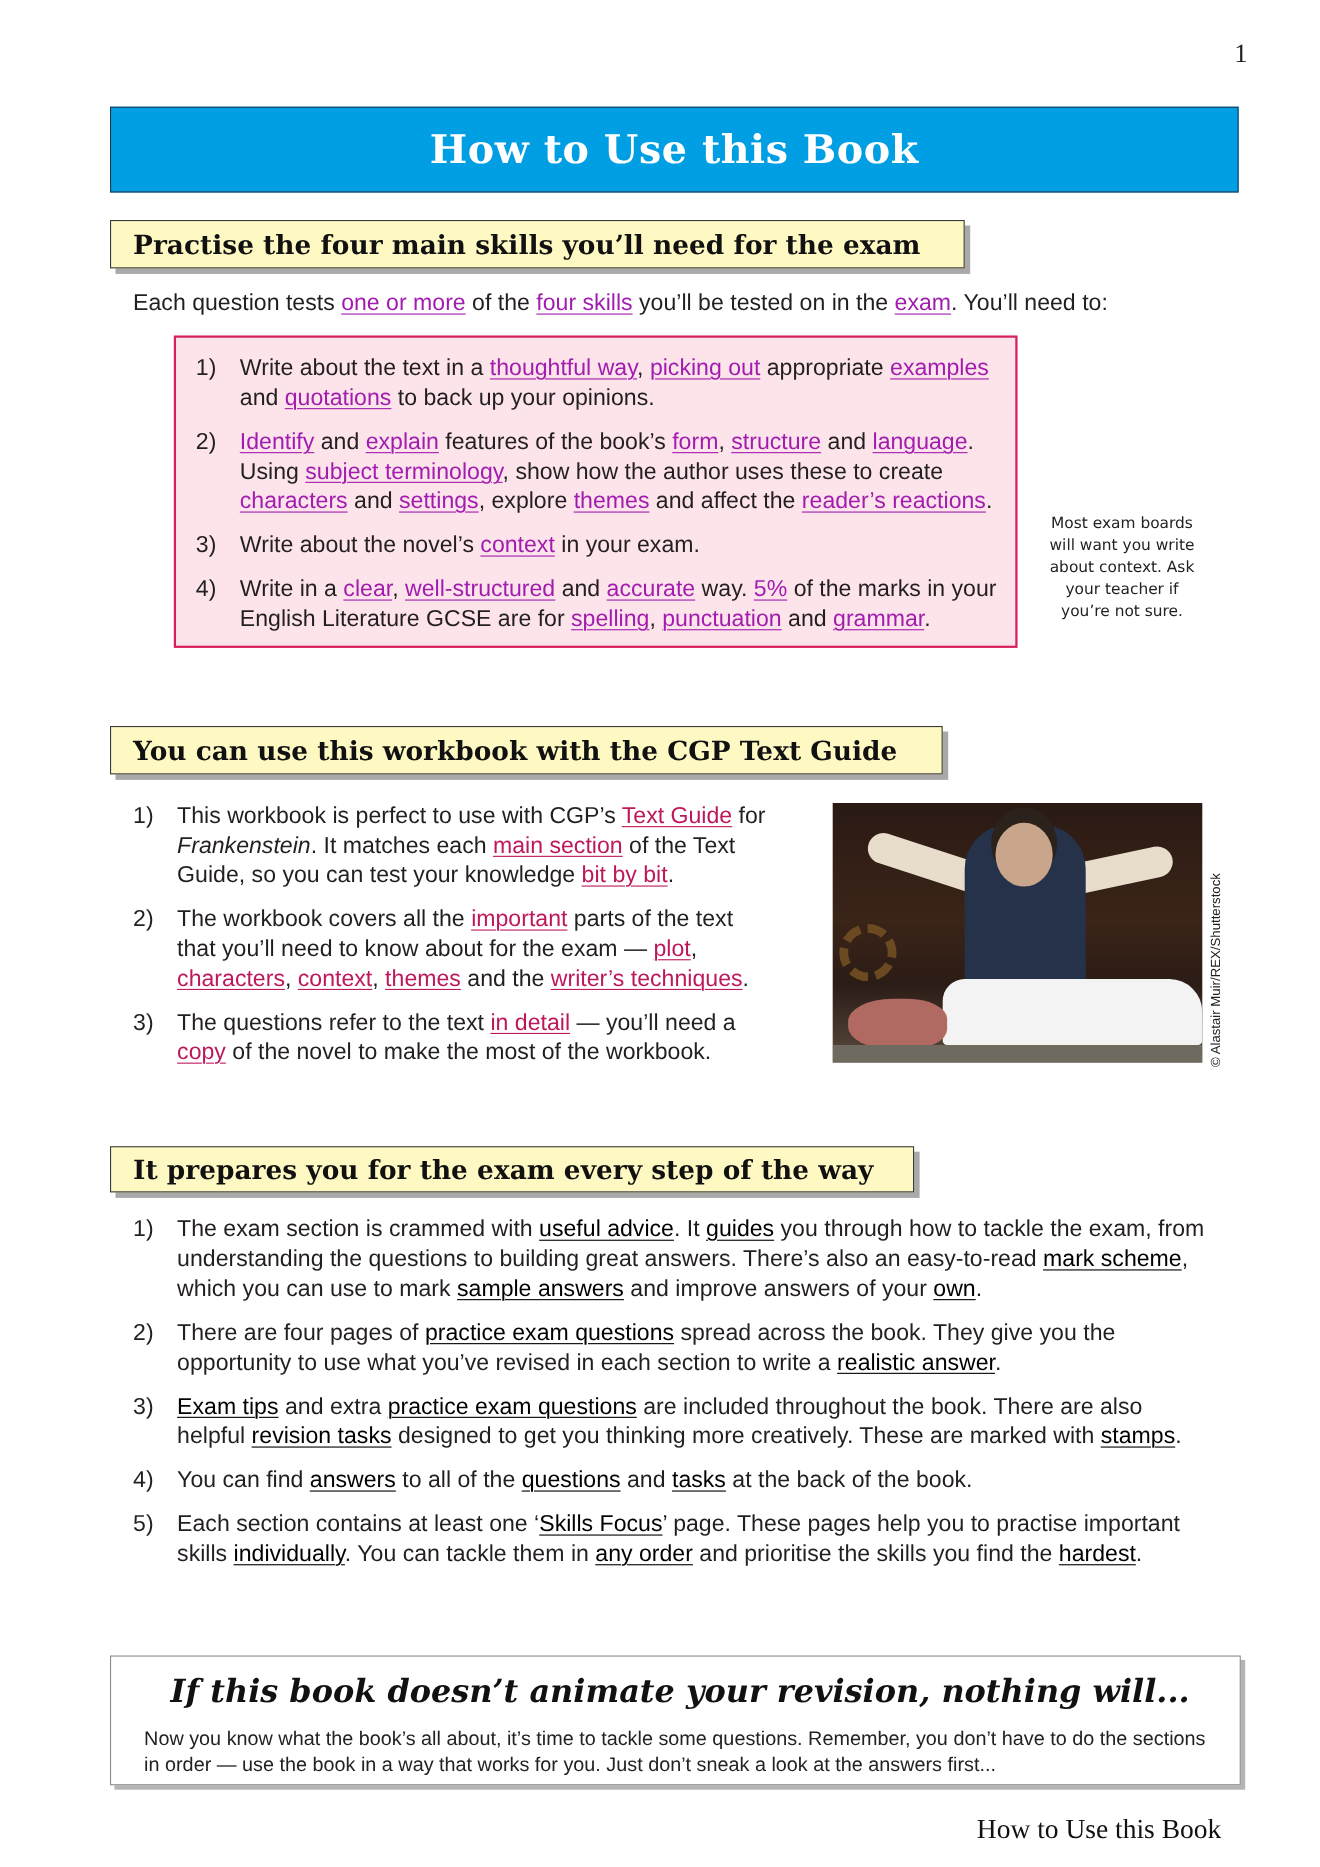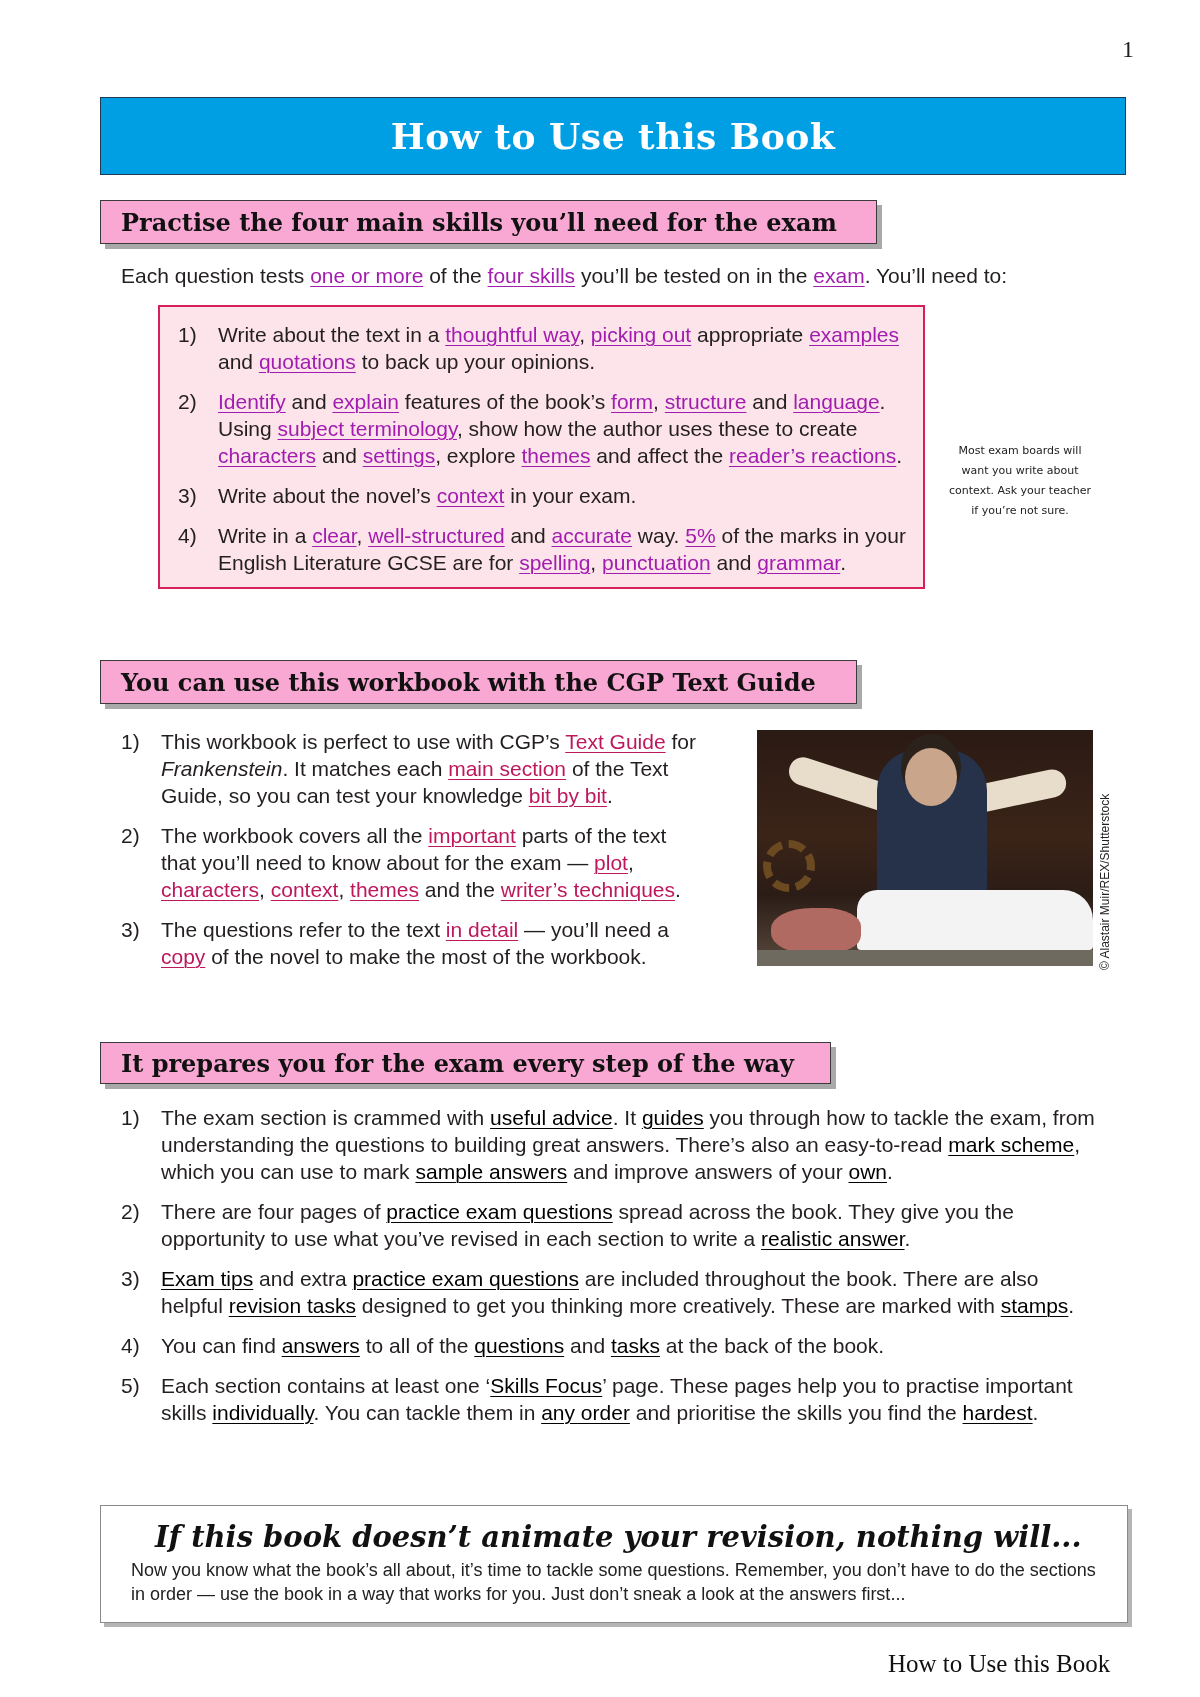--- a/index.html
+++ b/index.html
@@ -11,40 +11,40 @@
   .page-num { left: 1122px; top: 36px; font-family: "Liberation Serif", serif; font-size: 24px; }
   .title-bar {
     left: 100px; top: 97px; width: 1026px; height: 78px;
     background: #009fe3; border: 1px solid #1d3a55; box-sizing: border-box;
     display: flex; align-items: center; justify-content: center;
   }
   .title-bar span {
     color: #ffffff; font-family: "DejaVu Serif", serif; font-weight: bold; font-size: 36px; letter-spacing: 0.5px;
   }
   .sec-head {
-    background: #f9a8d4; border: 1px solid #3b3b3b; box-sizing: border-box;
+    background: #fef9c3; border: 1px solid #3b3b3b; box-sizing: border-box;
     box-shadow: 5px 5px 0 #a9a9a9;
     display: flex; align-items: center; padding-left: 20px;
   }
   .sec-head span { font-family: "DejaVu Serif", serif; font-weight: bold; font-size: 24px; color: #111; white-space: nowrap; }
   .body-text { font-size: 21px; line-height: 27px; }
   .lk { text-decoration: underline; text-decoration-thickness: 1px; text-underline-offset: 3px; }
   .s1 .lk { color: #a21caf; }
   .s2 .lk { color: #be185d; }
   .s3 .lk { color: #000000; }
   ol.items { list-style: none; margin: 0; padding: 0; }
   ol.items li { position: relative; padding-left: 40px; margin-bottom: 13px; }
   ol.items li .n { position: absolute; left: 0; top: 0; }
   .pink-box {
     left: 158px; top: 305px; width: 767px; height: 284px; box-sizing: border-box;
     background: #fce4ea; border: 2px solid #d61f5b; padding: 14px 16px 0 18px;
   }
   .side-note {
-    left: 945px; top: 441px; width: 150px; text-align: center;
-    font-family: "DejaVu Sans", sans-serif; font-size: 11px; line-height: 20px; color: #222;
+    left: 945px; top: 466px; width: 150px; text-align: center;
+    font-family: "DejaVu Sans", sans-serif; font-size: 14px; line-height: 20px; color: #222;
   }
   .photo {
     left: 757px; top: 730px; width: 336px; height: 236px; overflow: hidden;
     background: linear-gradient(180deg, #2a1a14 0%, #3b2418 45%, #2b1c16 70%, #5a4a3e 100%);
   }
   .photo .figure-body {
     position: absolute; left: 120px; top: 20px; width: 110px; height: 150px;
     background: #26324a; border-radius: 40px 40px 10px 10px;
   }
   .photo .head {
@@ -60,21 +60,21 @@
   .credit {
     left: 1098px; top: 970px; transform-origin: left top; transform: rotate(-90deg);
     font-size: 12px; white-space: nowrap; color: #222;
   }
   .bottom-box {
     left: 100px; top: 1505px; width: 1028px; height: 118px; box-sizing: border-box;
     border: 1px solid #8a8a8a; box-shadow: 4px 4px 0 #b5b5b5; background: #fff;
     padding: 12px 30px;
   }
   .bottom-box .bh { font-family: "DejaVu Serif", serif; font-weight: bold; font-style: italic; font-size: 29px; color: #111; margin-top: 2px; margin-left: 24px; }
-  .bottom-box .bt { font-size: 18px; line-height: 24px; margin-top: 4px; color: #222; }
+  .bottom-box .bt { font-size: 18px; line-height: 24px; margin-top: 14px; color: #222; }
   .footer { left: 888px; top: 1650px; font-family: "Liberation Serif", serif; font-size: 25px; color: #111; }
 </style>
 </head>
 <body>
 
 <div class="abs page-num">1</div>
 
 <div class="abs title-bar">
   <span>How to Use this Book</span>
 </div>

